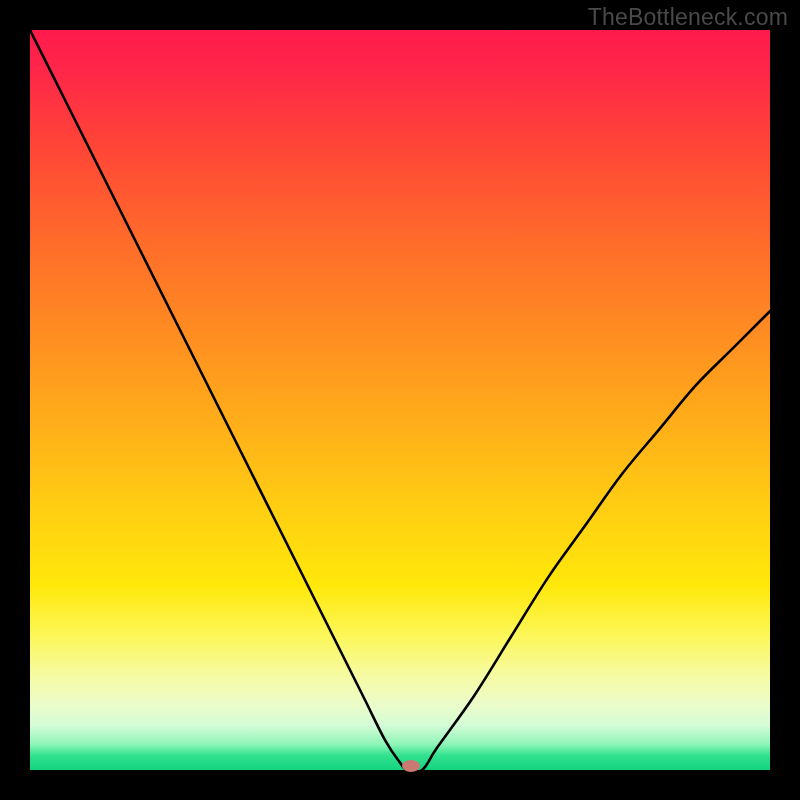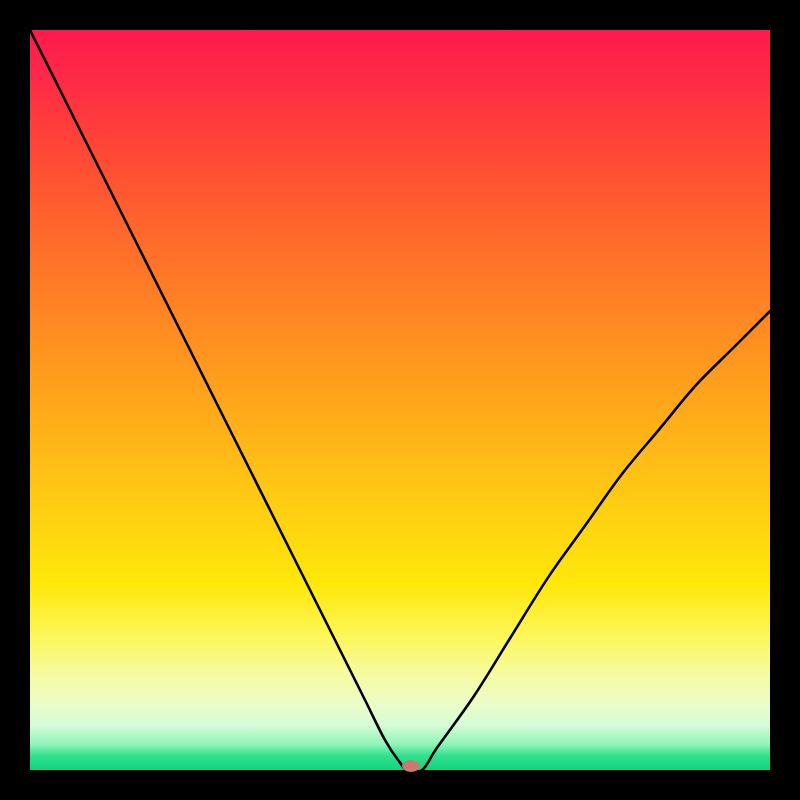--- a/index.html
+++ b/index.html
@@ -67,20 +67,21 @@
     border-radius: 50%;
     background: #c97a72;
     transform: translate(-50%, -50%);
   }
 </style>
 </head>
 <body>
 
 <div class="frame">
 
+  <div class="watermark">TheBottleneck.com</div>
 
   <div class="plot">
     <div class="gradient"></div>
 
     <svg class="curve" viewBox="0 0 740 740" preserveAspectRatio="none">
       <path id="curve-path" fill="none" stroke="#000" stroke-width="2.6" stroke-linecap="round" stroke-linejoin="round" d="M 0 0 C 6.66 13.32, 23.68 47.36, 37 74 C 50.32 100.64, 60.68 121.36, 74 148 C 87.32 174.64, 97.68 195.36, 111 222 C 124.32 248.64, 134.68 269.36, 148 296 C 161.32 322.64, 171.68 343.36, 185 370 C 198.32 396.64, 208.68 417.36, 222 444 C 235.32 470.64, 245.68 491.36, 259 518 C 272.32 544.64, 282.68 565.36, 296 592 C 309.32 618.64, 322.344 644.688, 333 666 C 343.656 687.312, 348.53999999999996 698.4119999999999, 355.2 710.4 C 361.86 722.388, 366.004 727.272, 370 732.6 C 373.996 737.928, 373.40400000000005 738.668, 377.40000000000003 740 C 381.396 741.332, 386.872 743.996, 392.20000000000005 740 C 397.5280000000001 736.004, 397.67600000000004 731.12, 407.00000000000006 717.8 C 416.32400000000007 704.4799999999999, 430.68 685.98, 444 666 C 457.32 646.02, 467.68 628.112, 481 606.8 C 494.32 585.4879999999999, 504.68 567.58, 518 547.6 C 531.32 527.62, 541.68 514.448, 555 495.79999999999995 C 568.32 477.15199999999993, 578.68 461.316, 592 444 C 605.32 426.684, 615.68 415.58399999999995, 629 399.59999999999997 C 642.32 383.616, 652.68 369.852, 666 355.2 C 679.32 340.548, 689.68 331.52000000000004, 703 318.20000000000005 C 716.32 304.88000000000005, 733.34 287.86, 740 281.2"></path>
     </svg>
 
     <div class="marker" id="marker" style="left: 381.1px; top: 735.56px;"></div>
   </div>

